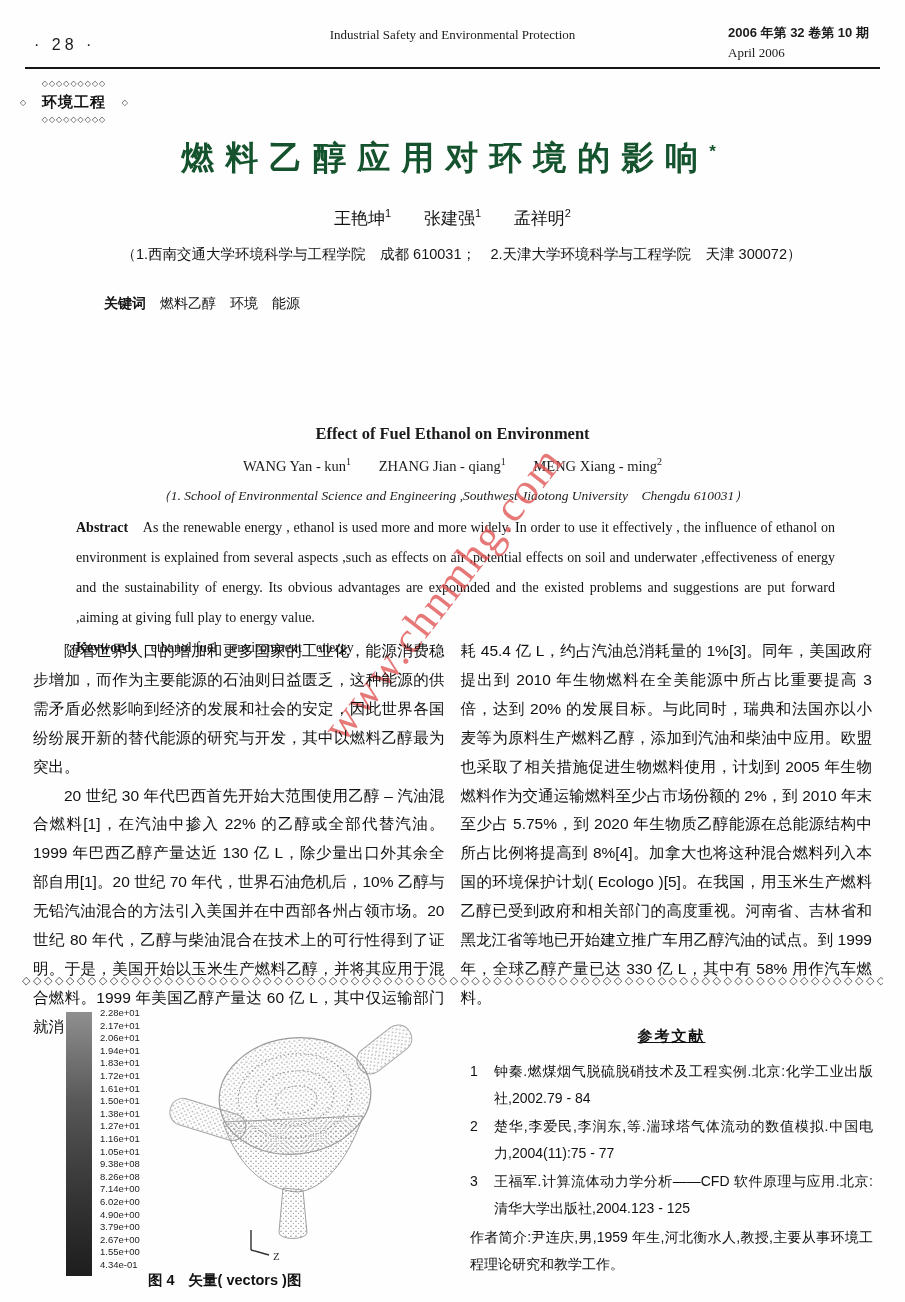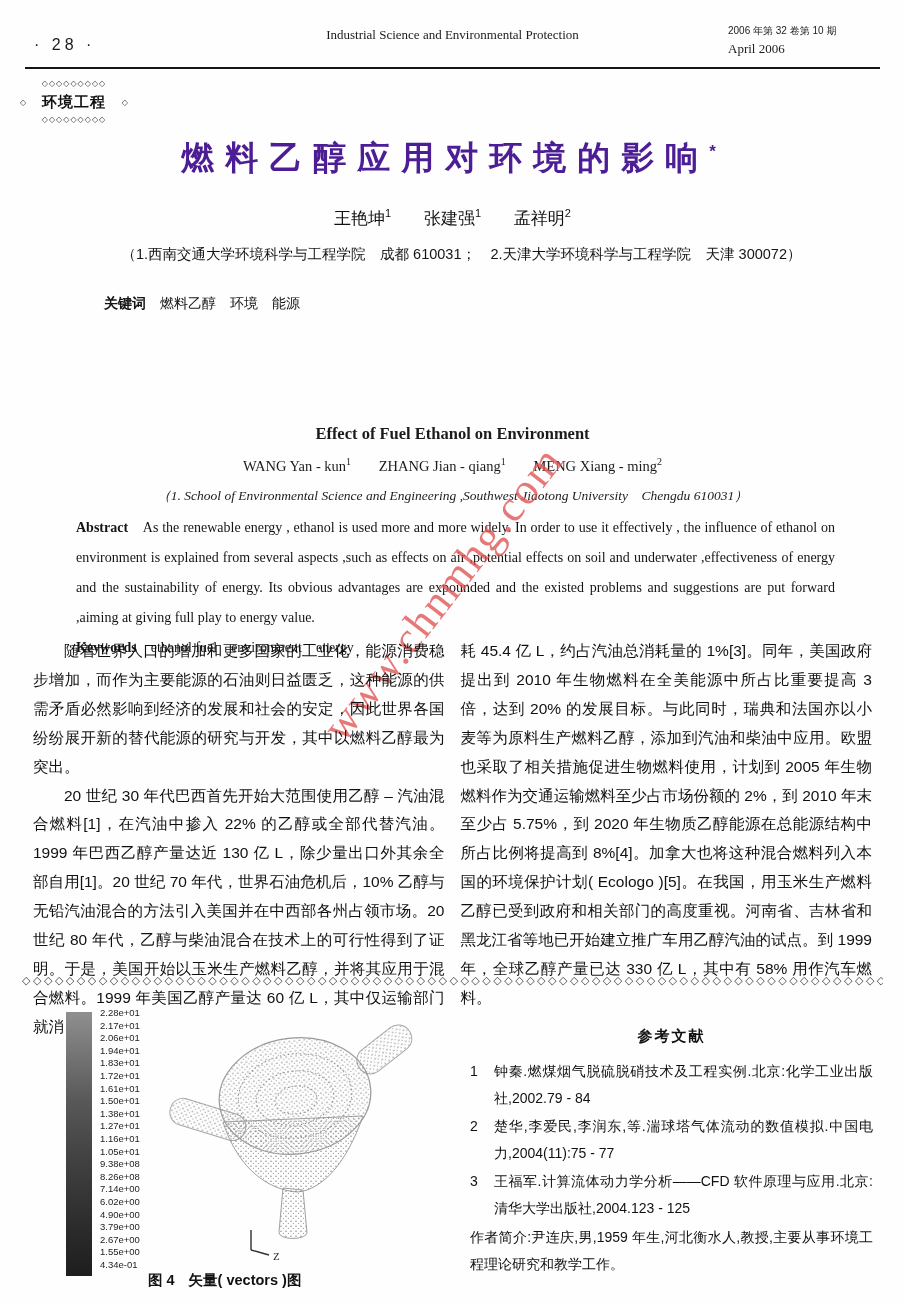--- a/index.html
+++ b/index.html
@@ -5,34 +5,34 @@
   html,body{margin:0;padding:0;background:#e8e8e8;}
   .page{position:relative;width:905px;height:1302px;background:#fefefe;overflow:hidden;
         font-family:"Liberation Sans",sans-serif;color:#1b1b1b;}
 
   
   .hdr-pageno{position:absolute;left:34px;top:36px;font-size:16px;letter-spacing:4px;}
   .hdr-center{position:absolute;left:0;right:0;top:24px;text-align:center;}
   .hdr-journal-cn{font-size:15px;letter-spacing:3px;}
   .hdr-journal-en{font-size:13px;margin-top:3px;font-family:"Liberation Serif",serif;}
   .hdr-right{position:absolute;left:728px;top:24px;text-align:left;}
-  .hdr-issue-cn{font-size:10px;}
+  .hdr-issue-cn{font-size:13px;font-weight:bold;}
   .hdr-issue-en{font-size:13px;margin-top:3px;font-family:"Liberation Serif",serif;}
   .hdr-rule{position:absolute;left:25px;right:25px;top:67px;height:2px;background:#161616;}
 
   
   .badge{position:absolute;left:18px;top:79px;width:112px;text-align:center;color:#444;}
   .badge-row{font-size:8px;letter-spacing:1px;line-height:10px;white-space:nowrap;overflow:hidden;}
   .badge-mid{display:flex;align-items:center;justify-content:space-between;padding:0 2px;}
   .badge-side{font-size:8px;color:#444;}
   .badge-label{font-size:15px;font-weight:600;color:#111;letter-spacing:1px;line-height:26px;}
 
   
   .title{position:absolute;left:0;right:8px;top:136px;text-align:center;font-size:33px;font-weight:700;
-         letter-spacing:11px;color:#4c1d95;}
+         letter-spacing:11px;color:#14532d;}
   .title sup{font-size:17px;letter-spacing:0;}
   .authors{position:absolute;left:0;right:0;top:207px;text-align:center;font-size:17px;color:#111;}
   .authors .author{margin:0 14px;}
   .authors sup{font-size:11px;}
   .affil{position:absolute;left:18px;right:0;top:245px;text-align:center;font-size:14.5px;color:#151515;}
 
   
   .abs-cn{position:absolute;left:76px;right:70px;top:289px;font-size:14px;line-height:29px;
           text-align:justify;color:#141414;}
   .abs-cn .lbl{font-weight:700;}
@@ -74,34 +74,34 @@
             background:linear-gradient(#8f8f8f 0%,#787878 14%,#585858 34%,#454545 52%,#353535 70%,#282828 86%,#1e1e1e 100%);}
   .legend{position:absolute;left:40px;top:2px;display:flex;flex-direction:column;}
   .legend span{font-size:9.5px;line-height:12.6px;height:12.6px;color:#222;
                font-family:"Liberation Sans",sans-serif;}
   .fig-svg{position:absolute;left:95px;top:5px;}
   .fig-caption{position:absolute;left:88px;top:266px;font-size:14.5px;font-weight:700;color:#111;}
   .fig-caption .cap-label{margin-right:14px;}
 
   
   .refs{position:absolute;left:470px;top:1008px;width:403px;font-size:14px;line-height:27.5px;color:#111;}
-  .refs-heading{text-align:center;font-weight:700;font-size:15px;margin:14px 0 8px 0;letter-spacing:2px;}
+  .refs-heading{text-align:center;font-weight:700;font-size:15px;margin:14px 0 8px 0;letter-spacing:2px;text-decoration:underline;}
   .ref-item{display:flex;text-align:justify;}
   .ref-num{width:24px;flex:0 0 24px;}
   .ref-text{flex:1;}
   .ref-bio{margin-top:1px;text-align:justify;}
 </style>
 </head>
 <body>
 
 <div class="page">
 
   <div class="hdr-pageno">· 28 ·</div>
   <div class="hdr-center">
-    <div class="hdr-journal-en">Industrial Science and Environmental Protection</div>
+    <div class="hdr-journal-en">Industrial Safety and Environmental Protection</div>
   </div>
   <div class="hdr-right">
     <div class="hdr-issue-cn">2006 年第 32 卷第 10 期</div>
     <div class="hdr-issue-en">April 2006</div>
   </div>
   <div class="hdr-rule"></div>
 
   <div class="badge">
     <div class="badge-row">◇◇◇◇◇◇◇◇◇</div>
     <div class="badge-mid">

